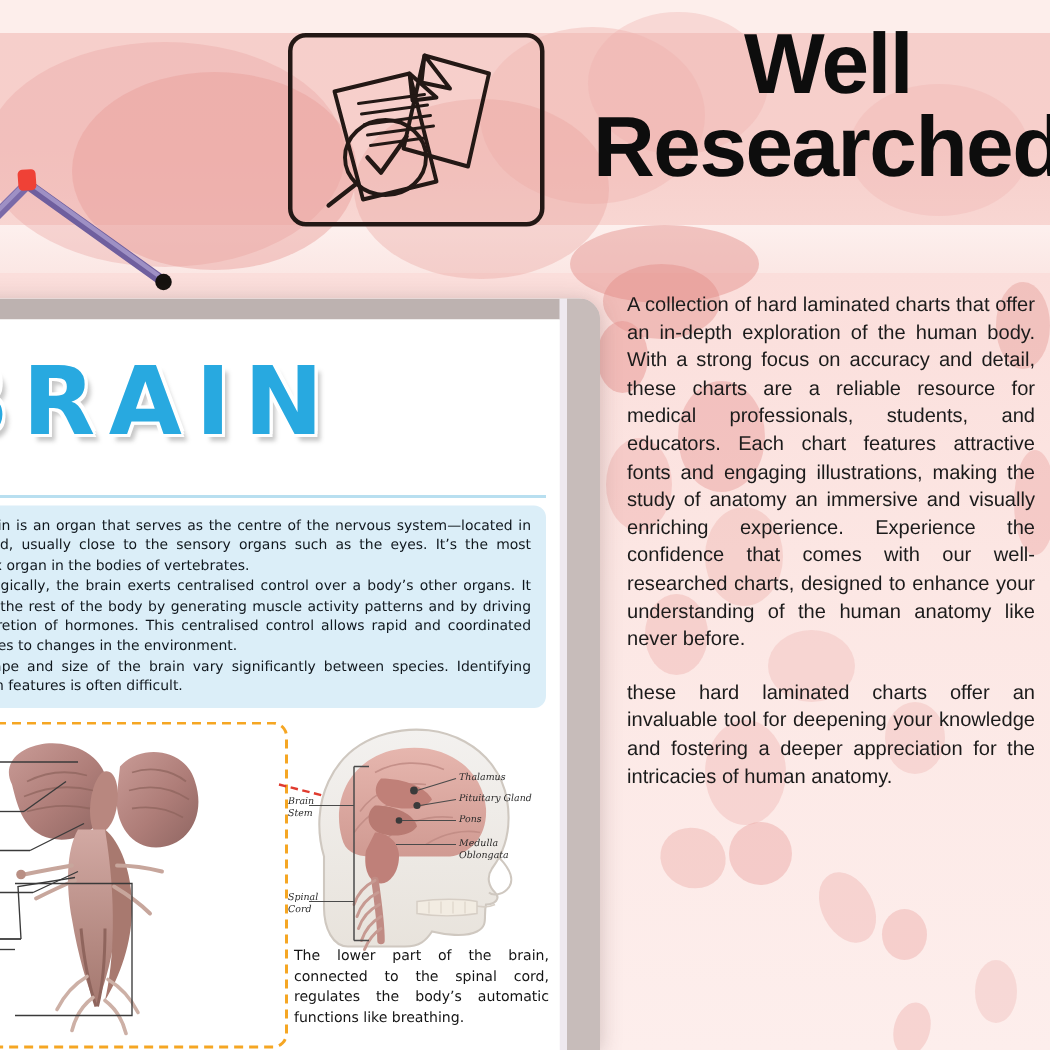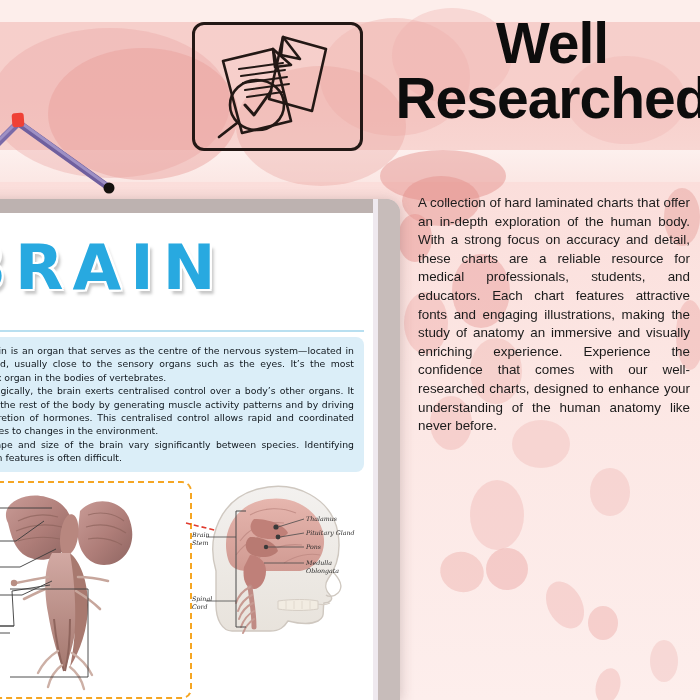--- a/index.html
+++ b/index.html
@@ -356,20 +356,22 @@
         </svg>
 
         <span class="lbl-r" style="left:114px;top:40px;">Thalamus</span>
         <span class="lbl-r" style="left:114px;top:54px;">Pituitary Gland</span>
         <span class="lbl-r" style="left:114px;top:68px;">Pons</span>
         <span class="lbl-r" style="left:114px;top:84px;width:48px;white-space:normal;line-height:8px;">Medulla Oblongata</span>
         <span class="lbl-r" style="left:0px;top:56px;width:26px;white-space:normal;line-height:8px;">Brain Stem</span>
         <span class="lbl-r" style="left:0px;top:120px;width:26px;white-space:normal;line-height:8px;">Spinal Cord</span>
       </div>
 
+      <div class="caption">The lower part of the brain, connected to the spinal cord, regulates the body’s automatic functions like breathing.</div>
     </div>
   </div>
 
   <div class="desc">
     <p>A collection of hard laminated charts that offer an in-depth exploration of the human body. With a strong focus on accuracy and detail, these charts are a reliable resource for medical professionals, students, and educators. Each chart features attractive fonts and engaging illustrations, making the study of anatomy an immersive and visually enriching experience. Experience the confidence that comes with our well-researched charts, designed to enhance your understanding of the human anatomy like never before.</p>
+    <p>these hard laminated charts offer an invaluable tool for deepening your knowledge and fostering a deeper appreciation for the intricacies of human anatomy.</p>
   </div>
 
 </div>
 
 </body></html>

